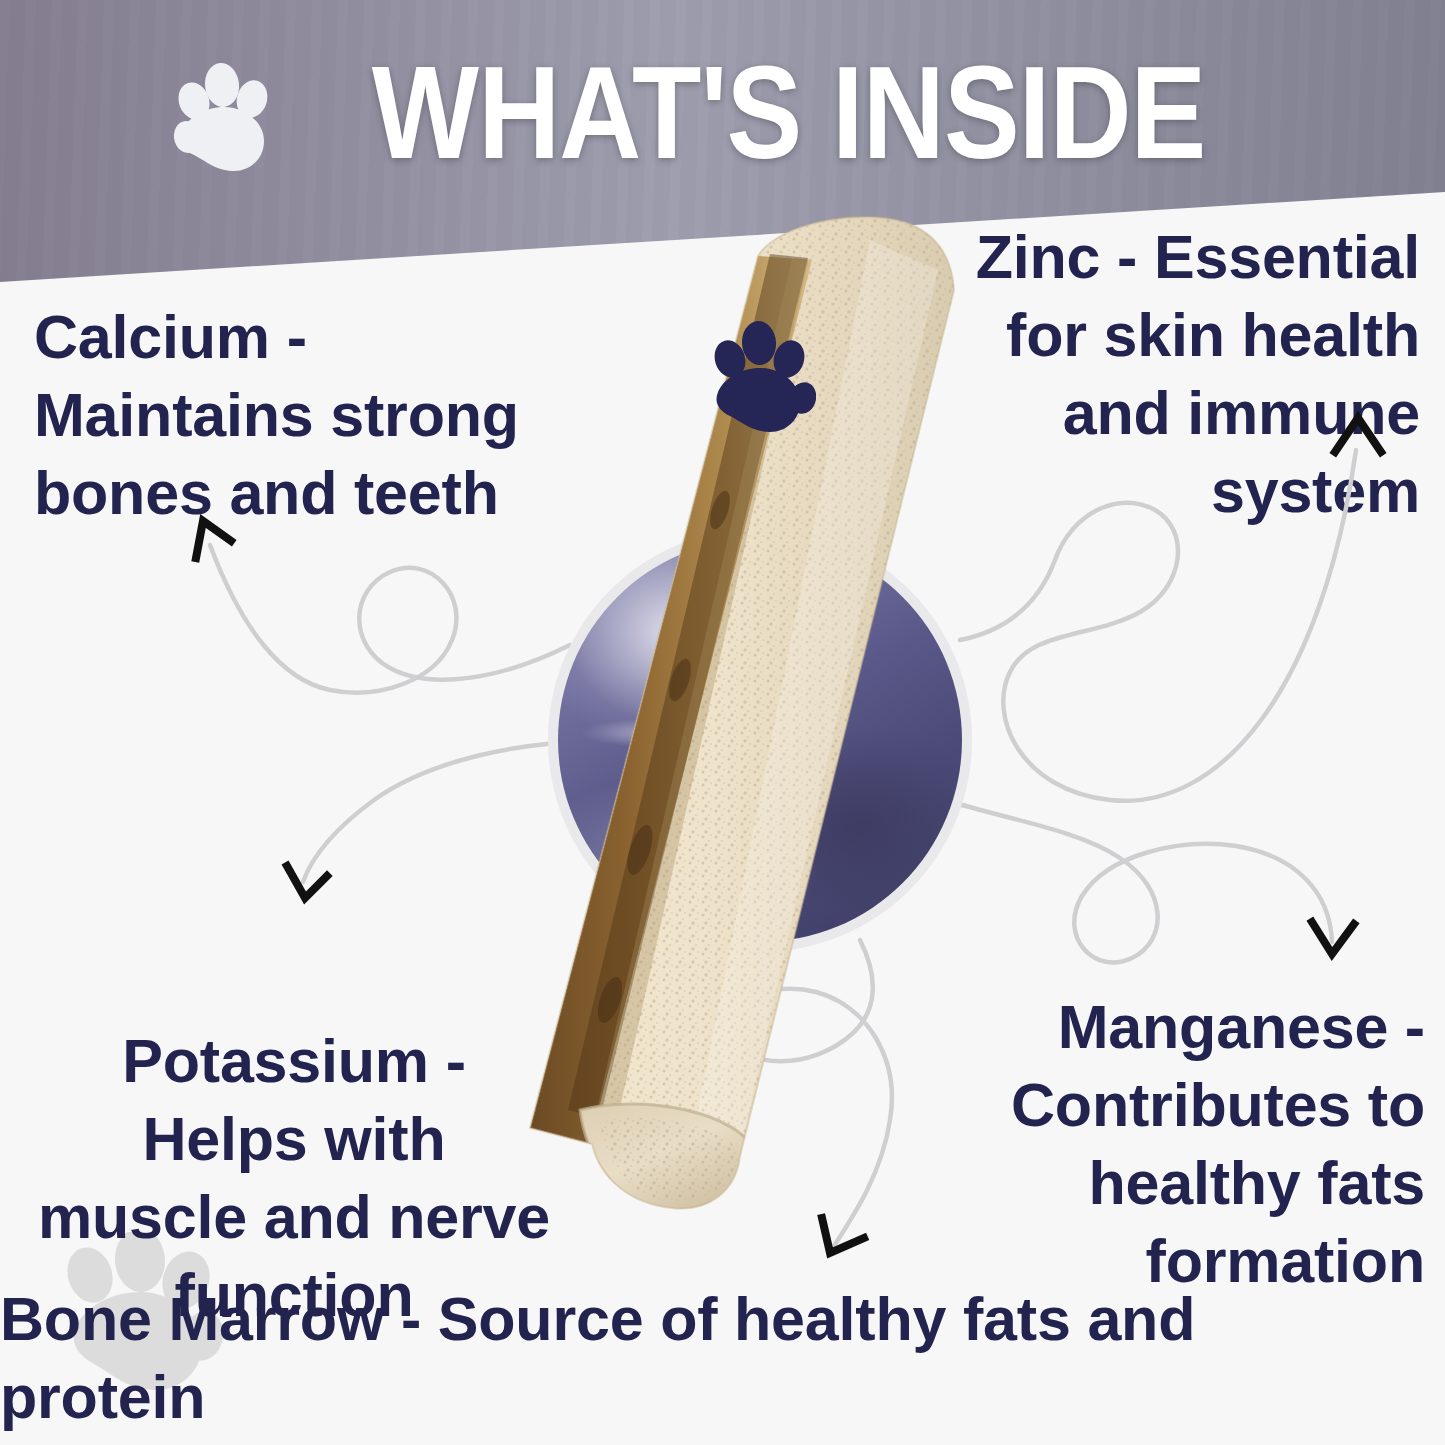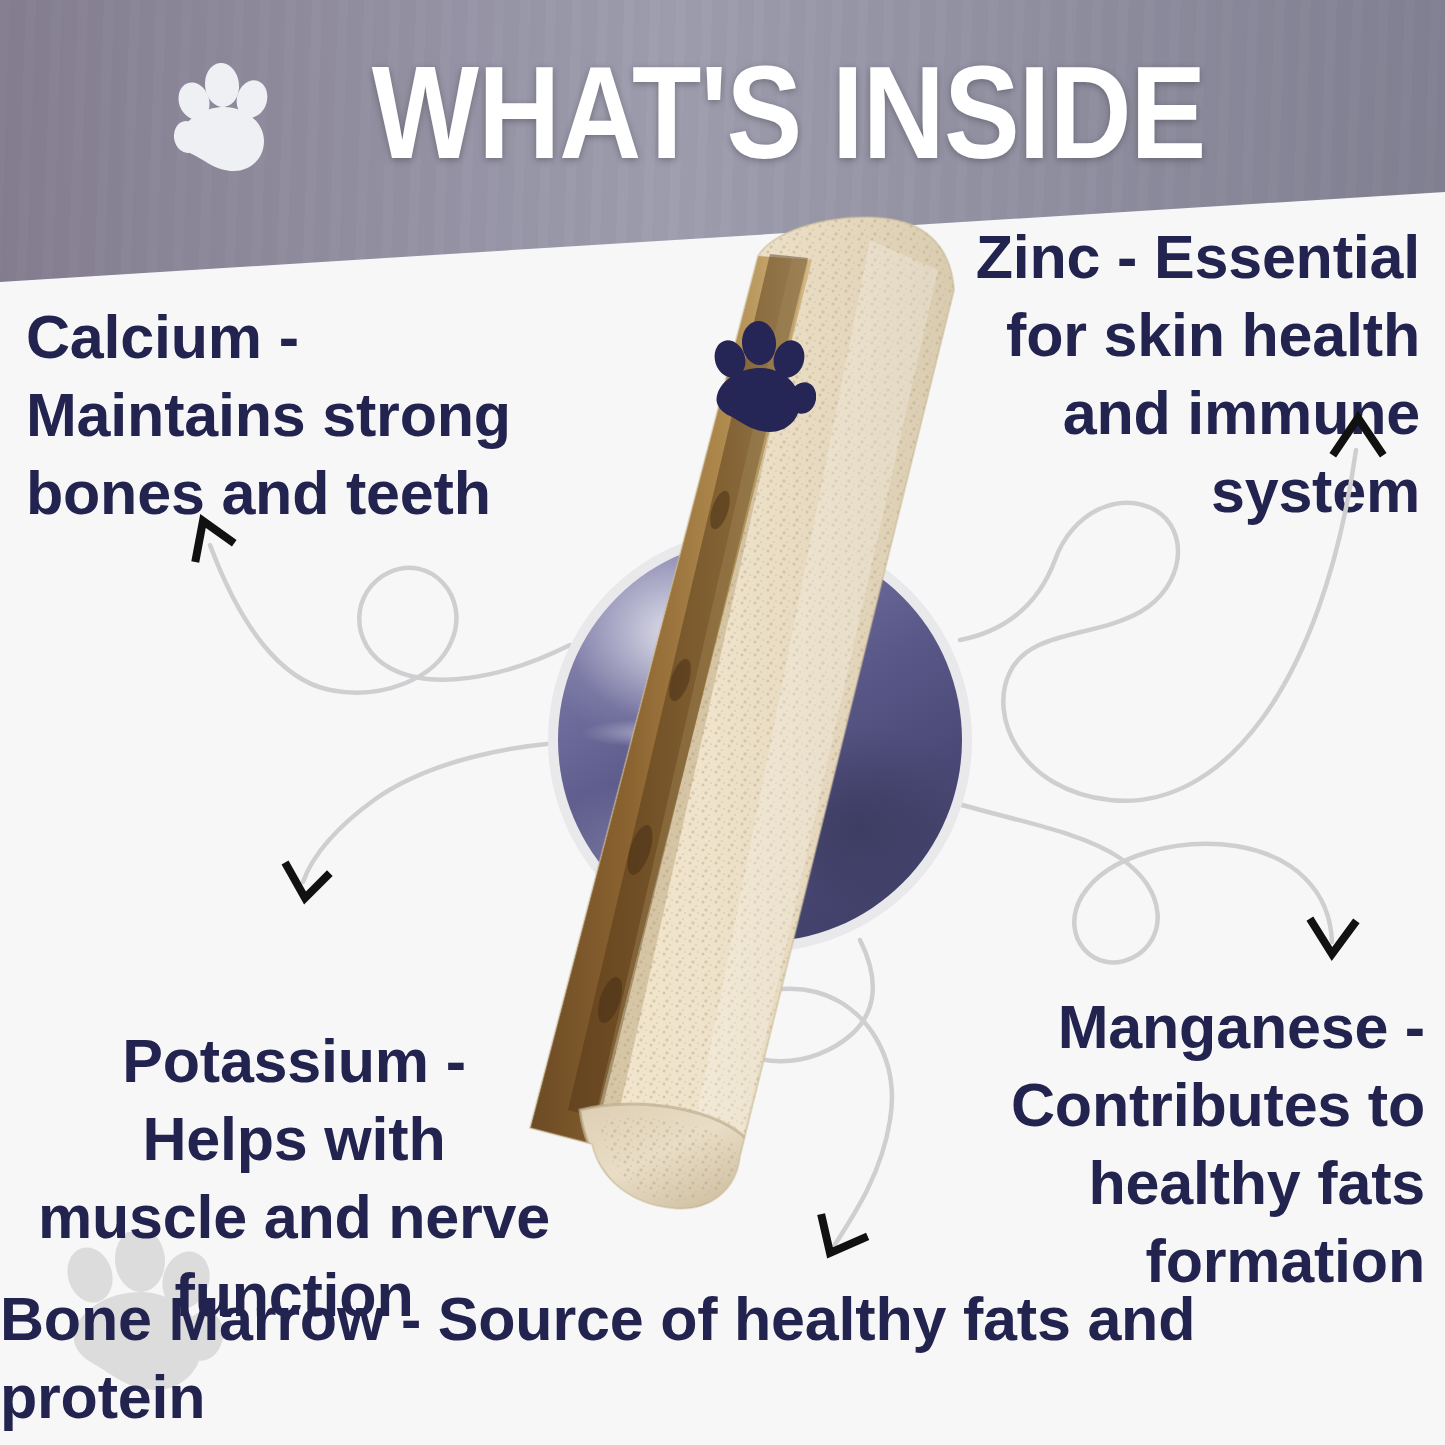--- a/index.html
+++ b/index.html
@@ -61,21 +61,21 @@
 
   
   .label{
     position:absolute;
     color:#23234f;
     font-size:61px;
     line-height:1.28;
     font-weight:bold;
     letter-spacing:-.2px;
   }
-  .lbl-calcium  {left:26px; top:298px; width:560px;text-align:left;}
+  .lbl-calcium  {left:34px; top:298px; width:560px;text-align:left;}
   .lbl-zinc     {right:25px;top:218px; width:520px;text-align:right;}
   .lbl-potassium{left:34px; top:982px; width:520px;text-align:center;margin-top:40px;}
   .lbl-manganese{right:20px;top:988px; width:580px;text-align:right;}
   .lbl-marrow   {left:0;    top:1280px;width:1345px;}
 
   
   .vec{position:absolute;left:0;top:0;width:1445px;height:1445px;pointer-events:none;}
   .vec.above{z-index:6;}
   .vec.below{z-index:1;}
 

